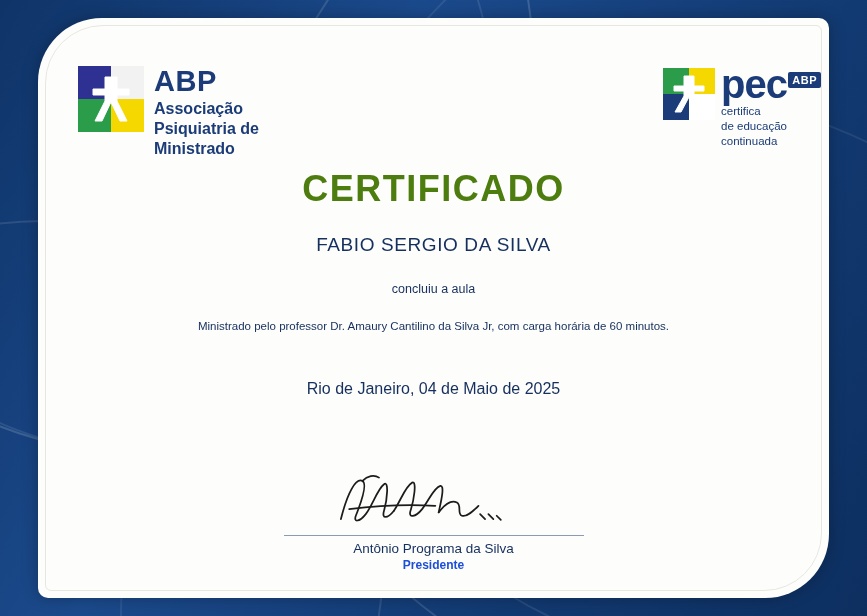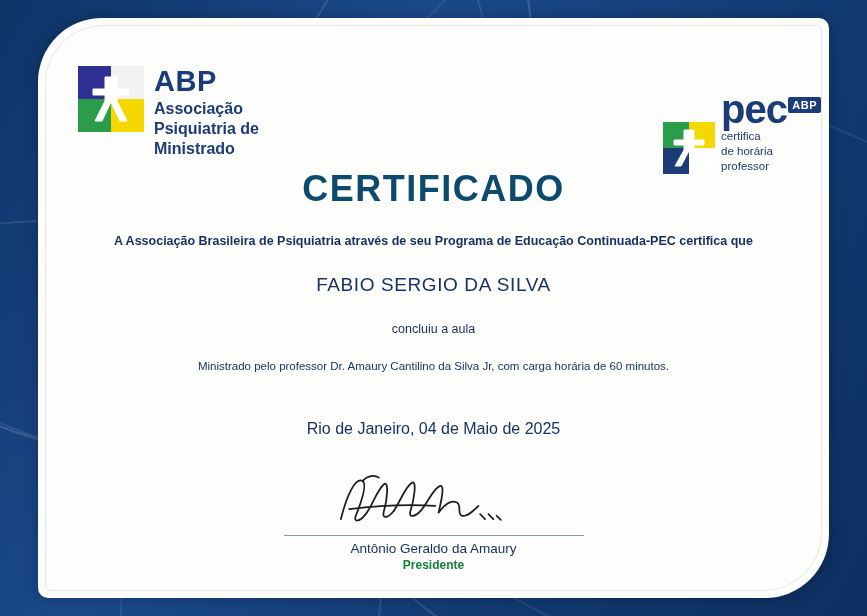--- a/index.html
+++ b/index.html
@@ -109,22 +109,21 @@
     color: #1b3c78;
     line-height: 1.25;
     margin-top: 3px;
   }
 
   .logo-pec {
     position: absolute;
     right: 42px;
     top: 48px;
     display: flex;
-    align-items: flex-end;
-    margin-top: 25px;
+    align-items: flex-start;
   }
   .pec-mark {
     width: 52px;
     height: 52px;
     position: relative;
     flex: none;
     margin-top: 2px;
   }
   .pec-q { position: absolute; width: 26px; height: 26px; }
   .pec-q.tl { left: 0;    top: 0;    background: #2a9c4a; }
@@ -176,21 +175,21 @@
     left: 0;
     right: 0;
     top: 150px;
     text-align: center;
     color: #1b3c78;
   }
   .cert-title {
     font-family: "Liberation Sans", sans-serif;
     font-size: 36px;
     font-weight: bold;
-    color: #0c4a6e;
+    color: #4d7c0f;
     letter-spacing: 1.5px;
     margin-bottom: 24px;
   }
   .line-intro {
     font-size: 12.5px;
     font-weight: bold;
     color: #152f5e;
     margin-bottom: 26px;
   }
   .recipient {
@@ -238,21 +237,21 @@
     background: #8d9ab4;
     margin: 0 auto 5px auto;
   }
   .sig-name {
     font-size: 13.5px;
     color: #152f5e;
   }
   .sig-role {
     font-size: 12px;
     font-weight: bold;
-    color: #15803d;
+    color: #1d4ed8;
     margin-top: 2px;
   }
 </style>
 </head>
 <body>
 
 <div class="certificate">
 
   <div class="swirl s1"></div>
   <div class="swirl s2"></div>
@@ -292,45 +291,44 @@
         <div class="pec-q br"></div>
         <svg class="pec-person" viewBox="0 0 34 40">
           <path d="M17 2 L22 2 L22 12 L32 12 L32 17 L22 17 L22 22 L31 38 L25 38 L17 23 L9 38 L3 38 L12 22 L12 17 L2 17 L2 12 L12 12 L12 2 Z" fill="#ffffff" stroke="#ffffff" stroke-width="1"></path>
         </svg>
       </div>
       <div class="pec-text">
         <div class="pec-word">pec</div>
         <div class="pec-abp-badge">ABP</div>
         <div class="pec-sub">
           <div>certifica</div>
-          <div>de horária</div>
-          <div>professor</div>
+          <div>de educação</div>
+          <div>continuada</div>
         </div>
       </div>
     </div>
 
     <div class="body-wrap">
       <div class="cert-title">CERTIFICADO</div>
-      <div class="line-intro">A Associação Brasileira de Psiquiatria através de seu Programa de Educação Continuada-PEC certifica que</div>
       <div class="recipient">FABIO SERGIO DA SILVA</div>
       <div class="line-concluded">concluiu a aula</div>
       <div class="line-teacher">Ministrado pelo professor Dr. Amaury Cantilino da Silva Jr, com carga horária de 60 minutos.</div>
       <div class="place-date">Rio de Janeiro, 04 de Maio de 2025</div>
     </div>
 
     <div class="signature-block">
       <svg class="signature-img" viewBox="0 0 260 70">
         <g fill="none" stroke="#1c1c1c" stroke-width="2.1" stroke-linecap="round">
           <path d="M18 58 C26 26, 36 8, 44 12 C51 16, 40 44, 36 54 C33 62, 40 62, 48 52 C56 42, 62 22, 70 16 C76 11, 74 34, 70 48 C67 58, 74 58, 82 48"></path>
           <path d="M82 48 C90 36, 96 18, 104 14 C110 11, 106 36, 102 48 C99 57, 108 56, 116 46 C124 36, 130 20, 138 18 C144 17, 138 40, 136 50"></path>
           <path d="M136 50 C142 42, 150 34, 158 38 C164 41, 158 52, 164 54 C170 56, 178 48, 184 42"></path>
           <path d="M28 46 C60 42, 96 40, 132 42"></path>
           <path d="M186 52 l6 6 M196 52 l6 6 M206 54 l5 5"></path>
           <path d="M44 12 C50 6, 58 4, 64 8"></path>
         </g>
       </svg>
       <div class="sig-line"></div>
-      <div class="sig-name">Antônio Geraldo da Amaury</div>
+      <div class="sig-name">Antônio Programa da Silva</div>
       <div class="sig-role">Presidente</div>
     </div>
 
   </div>
 </div>
 
 </body></html>

